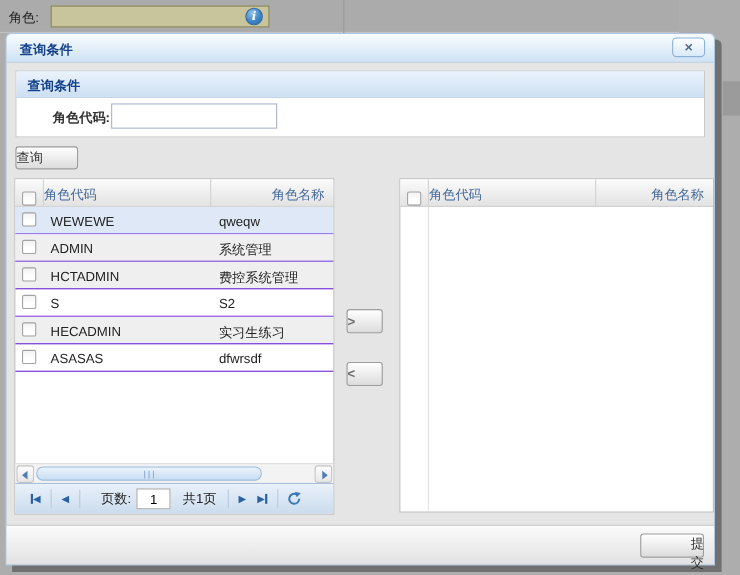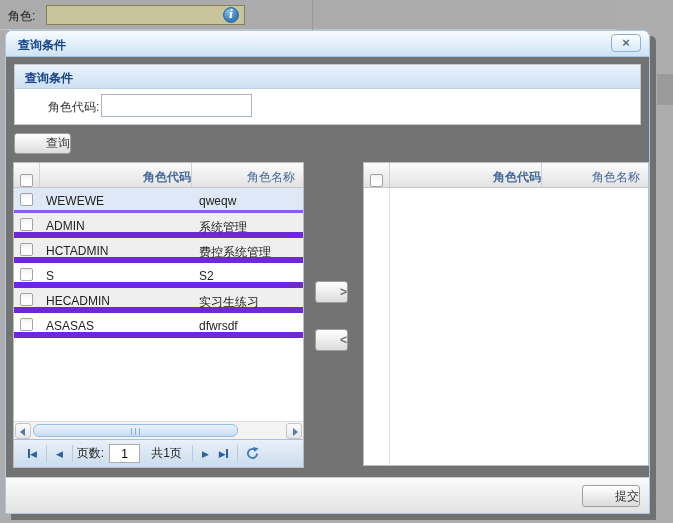--- a/index.html
+++ b/index.html
@@ -15,57 +15,57 @@
   .role-input { position:absolute; left:46px; top:5px; width:199px; height:20px;
     background:#c8c49b; border:1px solid #84805a; padding:0 22px 0 4px; font-size:12px; }
   .info-icon { position:absolute; left:223px; top:7px; width:16px; height:16px; border-radius:50%;
     background:radial-gradient(circle at 35% 28%, #8ec2e6, #3f86c6 55%, #2c68a6);
     border:1px solid #2c68a6; color:#fff; text-align:center; line-height:14px;
     font-family:"DejaVu Serif",serif; font-style:italic; font-weight:bold; font-size:11px; cursor:pointer; }
   .bg-band { position:absolute; left:657px; top:74px; width:16px; height:31px; background:#9b9b9b; }
 
   
   .dialog { position:absolute; left:5px; top:30px; width:645px; height:484px;
-    background:#737373; border:1px solid #aec7e2; border-radius:5px 5px 0 0;
+    background:#e5e5e5; border:1px solid #aec7e2; border-radius:5px 5px 0 0;
     box-shadow:6px 6px 0 rgba(92,92,92,0.75); }
   .titlebar { position:absolute; left:0; top:0; width:100%; height:26px;
     background:linear-gradient(#f8fcff,#cfe3f5); border-bottom:1px solid #a9c7e0; border-radius:5px 5px 0 0; }
   .dialog-title { position:absolute; left:12px; top:6px; font-weight:bold; color:#15428b; }
   .close-btn { position:absolute; right:8px; top:3px; width:30px; height:18px;
     background:linear-gradient(#fdfeff,#d8eaf8); border:1px solid #8db2d5; border-radius:4px;
     color:#4f6b84; text-align:center; line-height:15px; font-weight:bold; font-size:13px; cursor:pointer; }
 
   
   .panel { position:absolute; left:8px; top:33px; width:627px; height:61px; border:1px solid #c9c9c9; background:#fff; }
   .panel-header { height:24px; background:linear-gradient(#eaf3fc,#cdе1f3); background:linear-gradient(#eaf3fc,#cddff2);
     border-bottom:1px solid #bcd2e8; color:#15428b; font-weight:bold; padding:5px 0 0 10px; }
   .panel-body { position:relative; height:35px; }
-  .field-label { position:absolute; left:33px; top:10px; color:#333; }
+  .field-label { position:absolute; left:33px; top:10px; color:#333;font-weight:bold; }
   .field-input { position:absolute; left:86px; top:5px; width:151px; height:23px;
     border:1px solid #aab4c8; padding:0 4px; font-size:12px; }
 
   .btn { background:linear-gradient(#ffffff,#dcdcdc); border:1px solid #9d9d9d; border-radius:3px;
-    color:#333; font-size:12px; text-align:right; cursor:pointer; font-family:inherit; }
+    color:#333; font-size:12px; text-align:left; cursor:pointer; font-family:inherit; }
   .query-btn { position:absolute; left:8px; top:102px; width:57px; height:21px; }
 
   
   .grid { position:absolute; background:#fff; border:1px solid #bdbdbd; }
   .left-grid  { left:7px;  top:131px; width:291px; height:306px; }
   .right-grid { left:357px; top:131px; width:286px; height:304px; }
   .grid-header { display:flex; height:25px; background:linear-gradient(#fbfbfb,#e3e3e3);
     border-bottom:1px solid #c6c6c6; color:#44699b; }
   .hcell { border-right:1px solid #d2d2d2; padding-top:6px; cursor:pointer; }
   .hcell.cb { width:26px; border-right:1px solid #d2d2d2; }
-  .hcell.code { width:152px; text-align:right;font-weight:bold; }
+  .hcell.code { width:152px; text-align:left; }
   .hcell.name { flex:1; text-align:right; padding-right:8px; border-right:none; }
   .checkbox { display:inline-block; width:13px; height:13px; border:1px solid #a3a3a3; border-radius:2px;
     background:linear-gradient(#f2f2f2,#ffffff 60%); margin:5px 0 0 6px; cursor:pointer; }
-  .row { display:flex; height:25px; border-bottom:6px solid #6d28d9; cursor:pointer; }
+  .row { display:flex; height:25px; border-bottom:1px solid #6d28d9; cursor:pointer; }
   .row.alt { background:#efefef; }
-  .row.sel { background:#dfe8f6; border-bottom:3px solid #8b5cf6; }
+  .row.sel { background:#dfe8f6; border-bottom:1px solid #8b5cf6; }
   .cell { padding-top:6px; }
   .cell.cb { width:26px; padding-top:0; }
   .cell.code { width:152px; padding-left:6px; }
   .cell.name { flex:1; padding-left:7px; }
   .rg-body { position:relative; height:277px; }
   .rg-cbline { position:absolute; left:25px; top:0; width:1px; height:100%; background:#e2e2e2; }
 
   
   .hscroll { position:absolute; left:0; bottom:28px; width:100%; height:18px; background:#f3f3f3; border-top:1px solid #dddddd; }
   .sb-btn { position:absolute; top:1px; width:16px; height:16px; background:linear-gradient(#fdfdfd,#e7e7e7);
@@ -81,32 +81,32 @@
   .sb-grip::after { content:""; position:absolute; left:3px; top:0; width:1px; height:7px; background:#8fb0d4; }
 
   
   .pager { position:absolute; left:0; bottom:0; width:100%; height:28px;
     background:linear-gradient(#e9f1f9,#cbdcee); border-top:1px solid #a9c0d8;
     display:flex; align-items:center; padding-left:9px; color:#222; }
   .pg-btn { display:flex; align-items:center; color:#2a62a5; font-size:9px; cursor:pointer; padding:0 5px; }
   .pg-bar { width:2px; height:9px; background:#2a62a5; }
   .pg-sep { width:1px; height:17px; background:#b7cbdf; margin:0 4px; }
   .pg-input { width:31px; height:19px; border:1px solid #ababab; text-align:center; font-size:12px; margin:0 5px; }
-  .pg-label { margin-left:0; }
+  .pg-label { margin-left:15px; }
   .pg-total { margin:0 6px; }
   .refresh-btn { margin-left:4px; cursor:pointer; display:flex; align-items:center; }
 
   
   .transfer-btn { position:absolute; left:309px; width:33px; height:22px; color:#6f6f6f; font-weight:bold; }
   .t-right { top:250px; } .t-left { top:298px; }
 
   
   .dialog-footer { position:absolute; left:0; bottom:0; width:100%; height:36px;
     background:linear-gradient(#fbfbfb,#e2e2e2); border-top:1px solid #cccccc; }
-  .submit-btn { position:absolute; right:9px; top:7px; width:58px; height:22px; }
+  .submit-btn { position:absolute; right:9px; top:7px; width:58px; height:22px;padding-left:45px; }
 </style>
 </head>
 <body>
 
 <div class="topbar">
   <div class="topbar-divider"></div>
   <span class="role-label">角色:</span>
   <input class="role-input" readonly="" value="" style="">
   <div class="info-icon">i</div>
 </div>

